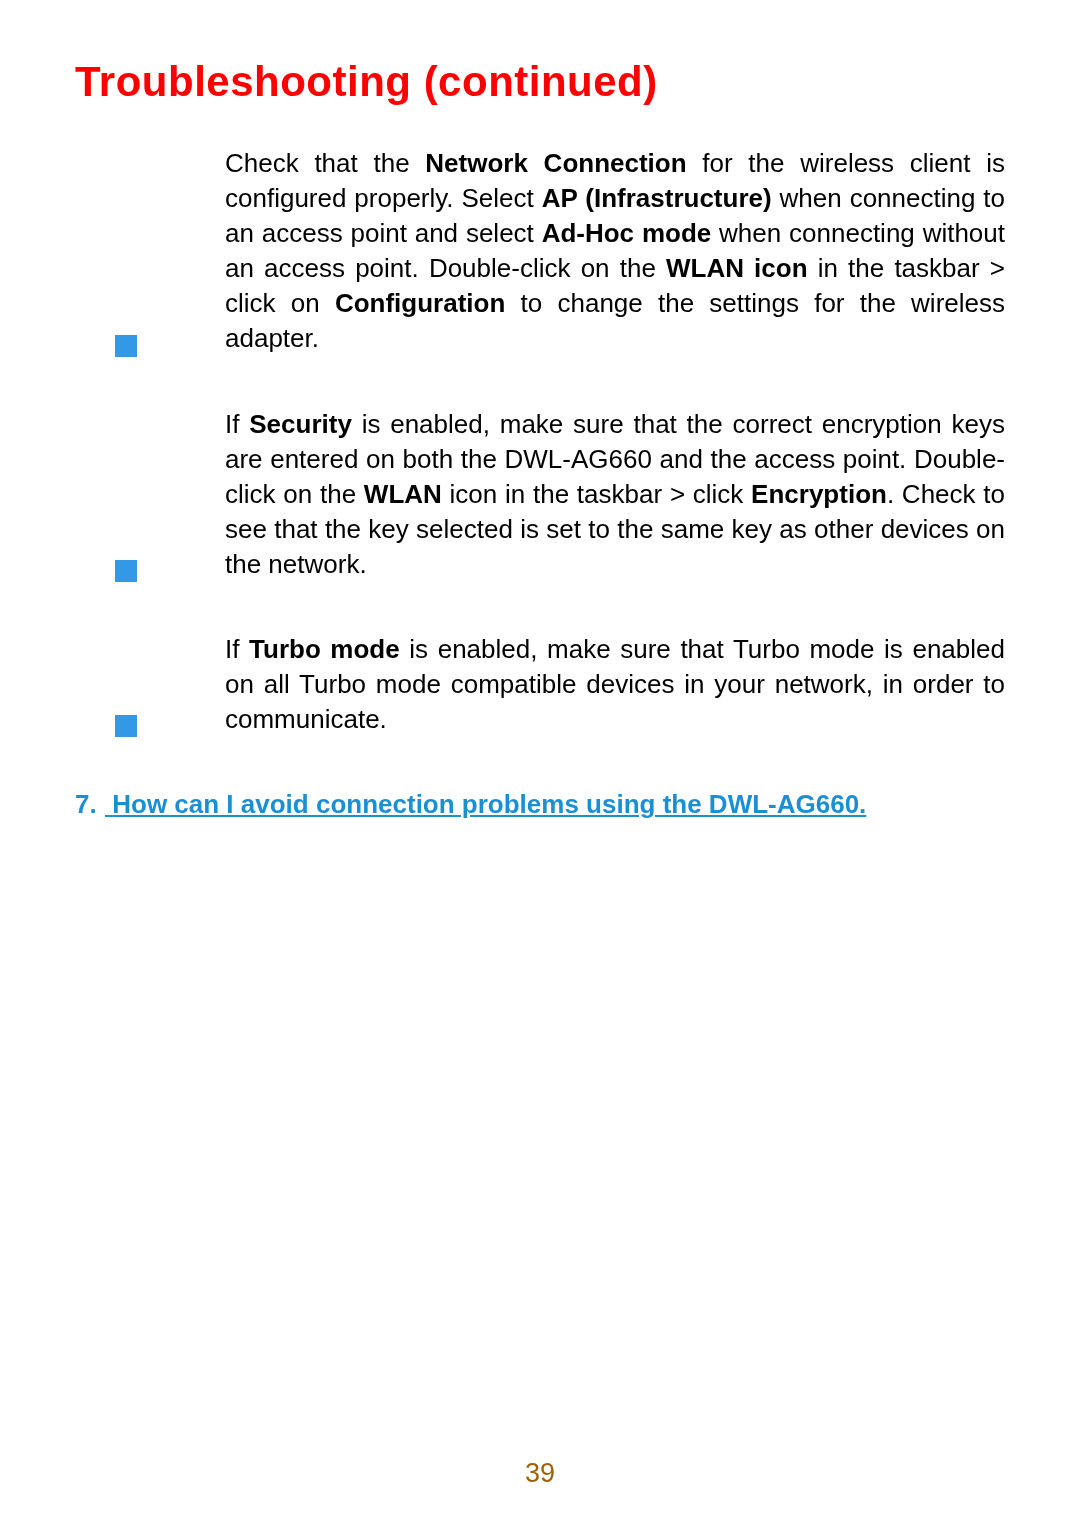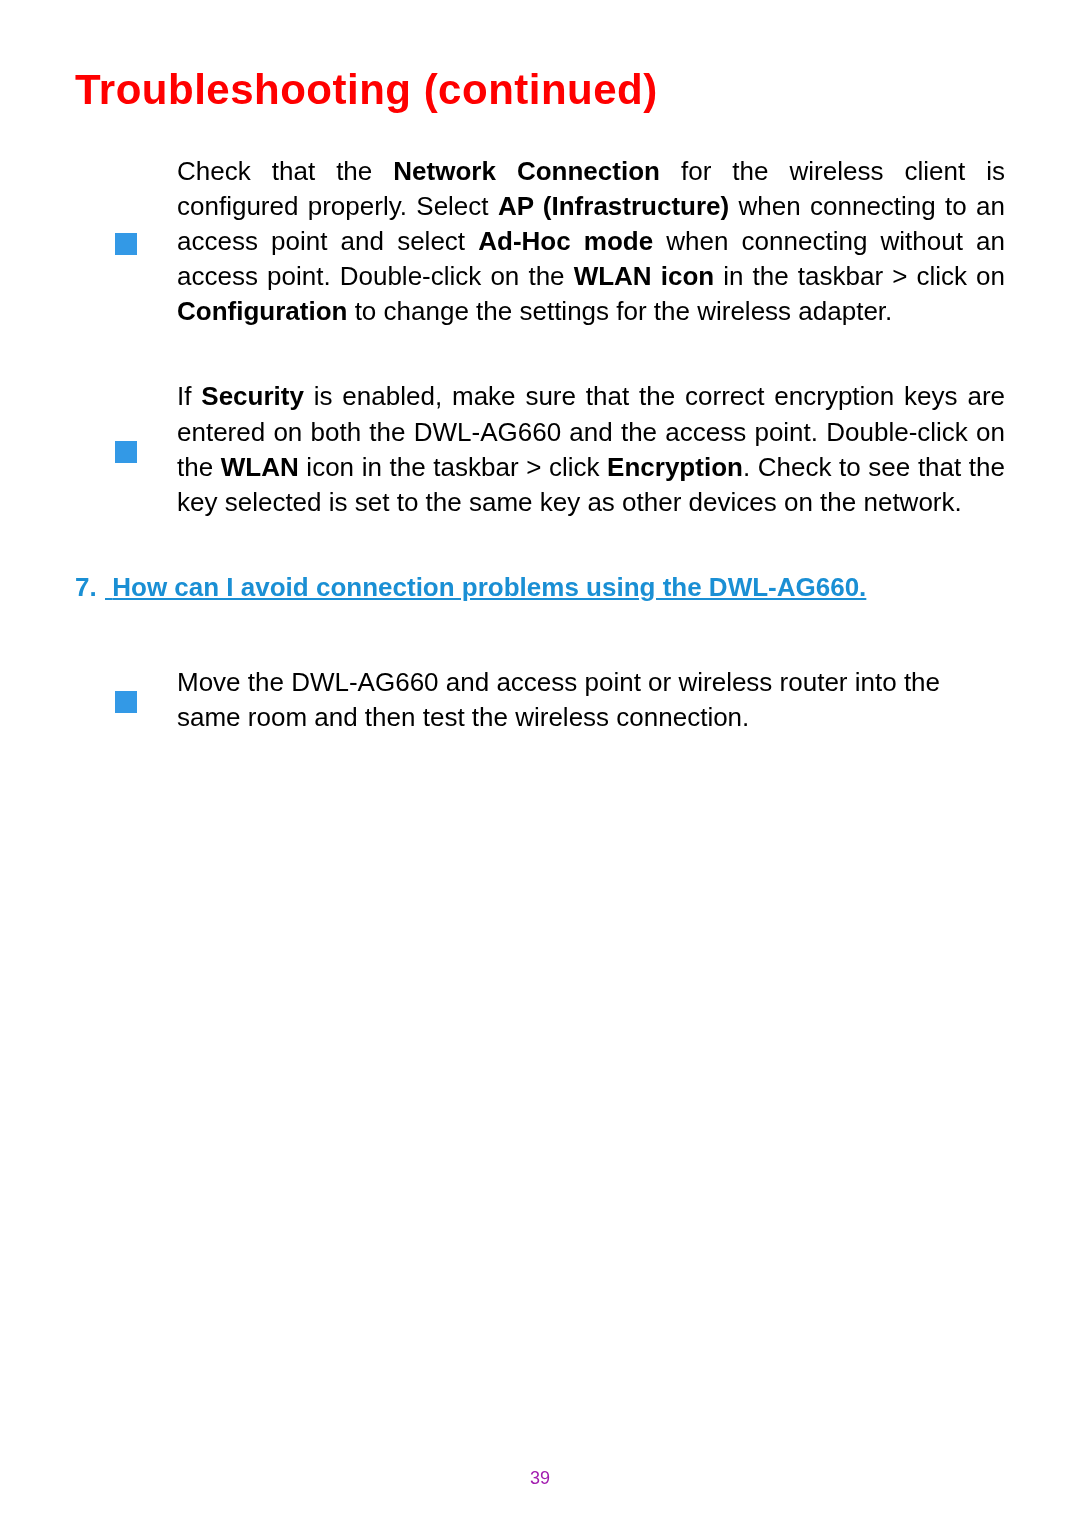--- a/index.html
+++ b/index.html
@@ -14,28 +14,29 @@
     }
     .page {
       padding: 50px 75px 0 75px;
       box-sizing: border-box;
     }
     h1.title {
       color: #ff0000;
       font-family: Arial, Helvetica, sans-serif;
       font-weight: bold;
       font-size: 42px;
-      margin: 16px 0 40px 0;
+      margin: 8px 0 40px 0;
       letter-spacing: 0.5px;
     }
     .bullet-item {
       display: flex;
-      align-items: center;
+      align-items: flex-end;
       margin-bottom: 50px;
       padding-left: 40px;
+      gap: 48px;
     }
     .bullet-icon {
       flex: 0 0 auto;
       width: 22px;
       height: 22px;
       background: #3399e6;
       margin-top: 4px;
       margin-right: 40px;
     }
     .bullet-text {
@@ -57,22 +58,22 @@
       margin: 40px 0 60px 0;
       line-height: 1.35;
       text-decoration: underline;
     }
     .page-number {
       position: absolute;
       bottom: 40px;
       left: 0;
       right: 0;
       text-align: center;
-      font-size: 18px;
-      color: #a21caf;
+      font-size: 27px;
+      color: #a16207;
     }
     .q-number {
       display: inline-block;
       width: 30px;
     }
   </style>
 </head>
 <body>
 
 <div class="page">
@@ -85,27 +86,29 @@
     </div>
   </div>
 
   <div class="bullet-item">
     <div class="bullet-icon"></div>
     <div class="bullet-text justify">
       <span>If </span><b>Security</b><span> is enabled, make sure that the correct encryption keys are entered on both the DWL-AG660 and the access point. Double-click on the </span><b>WLAN</b><span> icon in the taskbar &gt; click </span><b>Encryption</b><span>. Check to see that the key selected is set to the same key as other devices on the network.</span>
     </div>
   </div>
 
+  <div class="bullet-item">
+    <div class="bullet-icon"></div>
+    <div class="bullet-text justify">
+      <span>If </span><b>Turbo mode</b><span> is enabled, make sure that Turbo mode is enabled on all Turbo mode compatible devices in your network, in order to communicate.</span>
+    </div>
+  </div>
 
   <div class="question">
     <span class="q-number">7.</span>
     <span>How can I avoid connection problems using the DWL-AG660.</span>
   </div>
 
-  <div class="bullet-item">
-    <div class="bullet-icon"></div>
-    <div class="bullet-text">Move the DWL-AG660 and access point or wireless router into the same room and then test the wireless connection.</div>
-  </div>
 
 
 </div>
 
 <div class="page-number">39</div>
 
 </body></html>

